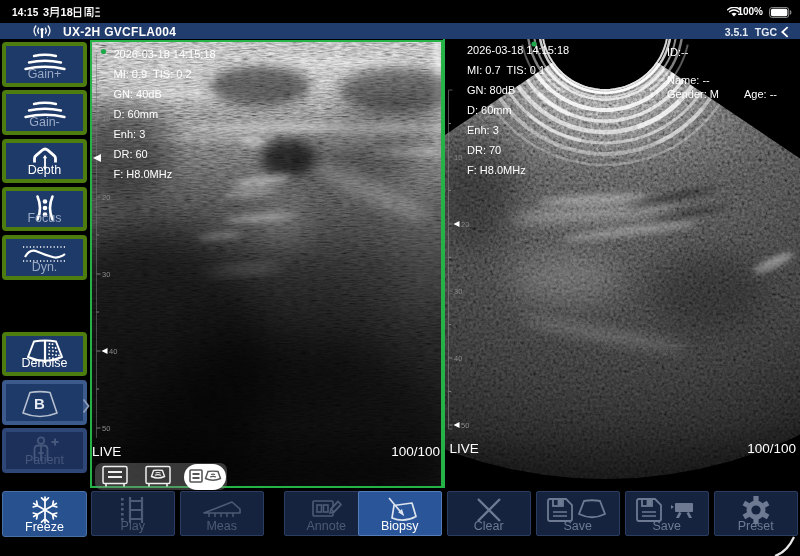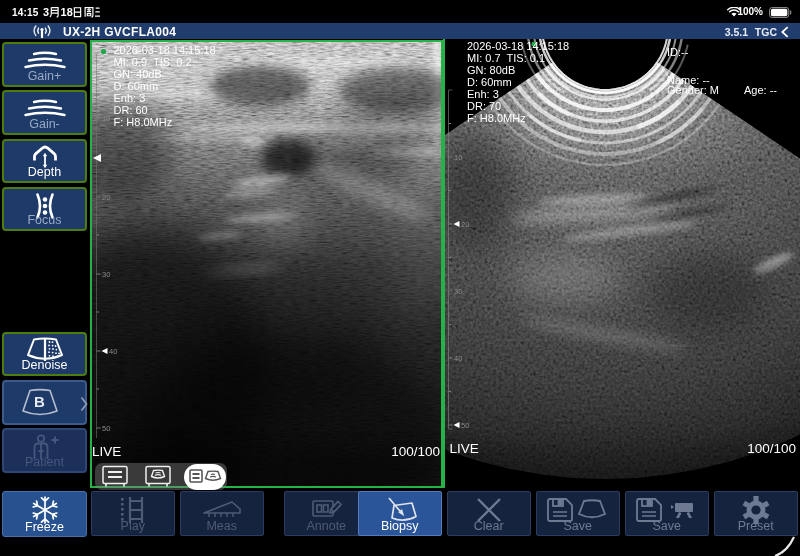--- a/index.html
+++ b/index.html
@@ -9,28 +9,28 @@
 #status{left:0;top:0;width:800px;height:16px;background:#000;color:#fff;}
 #clock{left:12px;top:6.5px;font-size:10px;font-weight:700;letter-spacing:.2px;}
 #batt{right:8px;}
 #pct{right:37px;top:6px;font-size:10px;font-weight:700;}
 
 #tbar{left:0;top:23px;width:800px;height:16px;background:#213d6d;color:#fff;}
 #tname{left:63px;top:1.5px;font-size:12px;font-weight:700;letter-spacing:.3px;}
 #tver{right:52px;top:2.5px;font-size:10.5px;font-weight:600;color:#e8edf5;}
 #ttgc{right:23px;top:2.5px;font-size:10.5px;font-weight:600;color:#e8edf5;}
 
-.sbtn{left:2px;width:85px;height:44.5px;background:#1e3a68;border:2px solid #4d7c0f;
+.sbtn{left:2px;width:85px;height:44.5px;background:#1e3a68;border:4px solid #4d7c0f;
 border-radius:4px;box-sizing:border-box;text-align:center;}
 .sbtn .lbl{position:absolute;bottom:2px;width:100%;font-size:12.5px;color:#9aa9c4;}
 .sbtn .lblw{position:absolute;bottom:2px;width:100%;font-size:12.5px;color:#fff;}
 
 #lpane{left:90px;top:40px;width:353px;height:448px;border:2px solid #25b247;box-sizing:border-box;background:#000;}
 #rpane{left:443px;top:39px;width:357px;height:449px;background:#000;border-left:2px solid #25b247;box-sizing:border-box;}
-.ov{position:absolute;color:#fff;font-size:11px;line-height:12px;white-space:pre;}
+.ov{position:absolute;color:#fff;font-size:11px;line-height:20px;white-space:pre;}
 .live{position:absolute;color:#fff;font-size:13.5px;font-weight:400;}
 
 .tbtn{top:491px;width:84.5px;height:45px;background:#16233f;border:1px solid #2a3c60;
 border-radius:2px;box-sizing:border-box;text-align:center;}
 .tbtn .lbl{position:absolute;bottom:2px;width:100%;font-size:12.5px;color:#6d7a92;}
 .dim .lbl{color:#4e5b74;}
 #freeze{left:2px;top:491px;width:85px;height:46px;background:#27518f;border:1px solid #4a71a5;
 border-radius:3px;box-sizing:border-box;text-align:center;}
 #freeze .lbl{position:absolute;bottom:2px;width:100%;font-size:12.5px;color:#fff;}
 #biopsy{background:#2b5599;border:1px solid #547cba;}
@@ -116,20 +116,30 @@
     <svg class="icon" style="top:3px" width="32" height="28" viewBox="0 0 32 28">
       <g stroke="#fff" stroke-width="2.6" fill="none" stroke-linecap="round">
         <path d="M8.5 2.5 Q13.5 14 8.5 25.5"></path>
         <path d="M23.5 2.5 Q18.5 14 23.5 25.5"></path>
       </g>
       <circle cx="16" cy="7.5" r="2.3" fill="#fff"></circle>
       <circle cx="16" cy="14" r="2.3" fill="#fff"></circle>
       <circle cx="16" cy="20.5" r="2.3" fill="#fff"></circle>
     </svg>
     <div class="lbl">Focus</div>
+  </div>
+  <div class="sbtn abs" style="top:235.2px">
+    <svg class="icon" style="top:6px" width="46" height="18" viewBox="0 0 46 18">
+      <g stroke="#fff" stroke-width="1.8" fill="none">
+        <path d="M1 2 h44" stroke-dasharray="1.2 2.2" stroke-width="1.5"></path>
+        <path d="M1 16 h44" stroke-dasharray="1.2 2.2" stroke-width="1.5"></path>
+        <path d="M3 12 Q8 3.5 15 6.5 T29 11.5 Q36 14.5 43 9" stroke-width="2.2"></path>
+      </g>
+    </svg>
+    <div class="lbl">Dyn.</div>
   </div>
   <div class="sbtn abs" style="top:331.8px">
     <svg class="icon" style="top:3px" width="46" height="26" viewBox="0 0 46 26">
       <path d="M12 2.5 Q23 0.5 34 2.5 L40 18 Q23 25.5 6 18 Z" stroke="#fff" stroke-width="2" fill="none" stroke-linejoin="round"></path>
       <path d="M23 1.2 L23 24" stroke="#fff" stroke-width="2.2"></path>
       <g fill="#fff">
         <circle cx="27.5" cy="5" r=".9"></circle>
           <circle cx="30.5" cy="5.2" r=".9"></circle>
         <circle cx="27" cy="8.4" r=".9"></circle>
           <circle cx="30.6" cy="8.6" r=".9"></circle>

